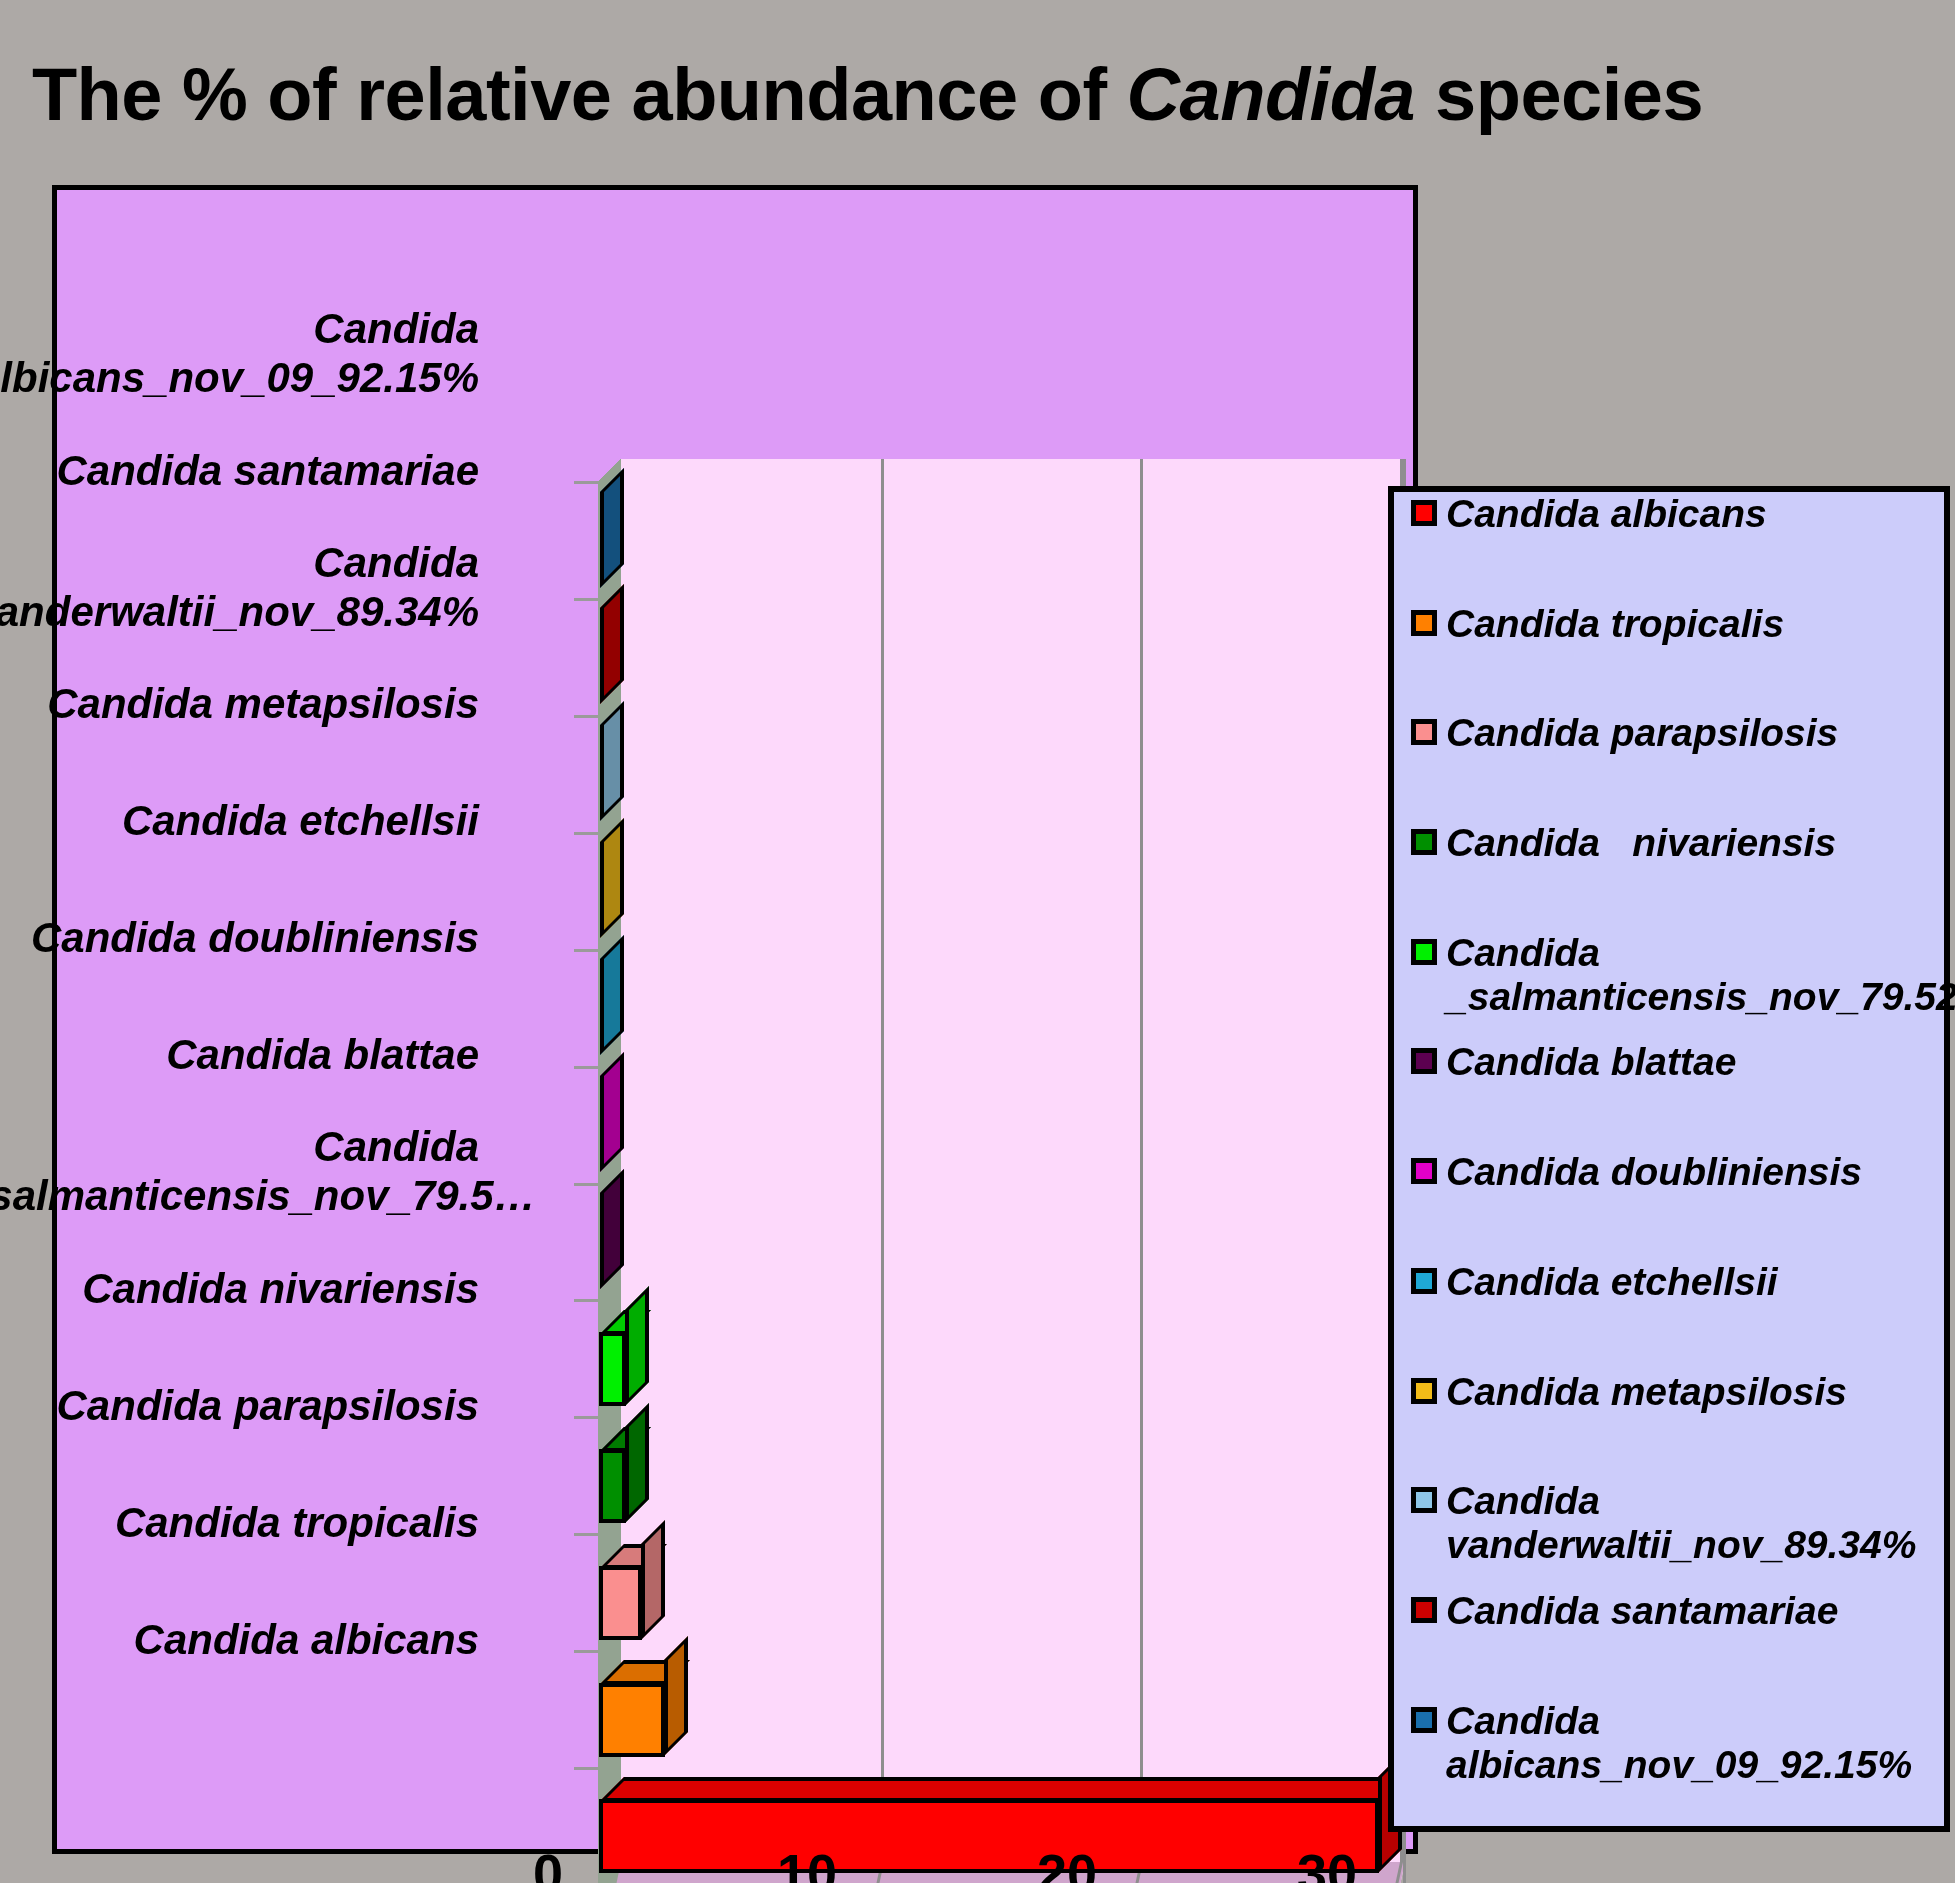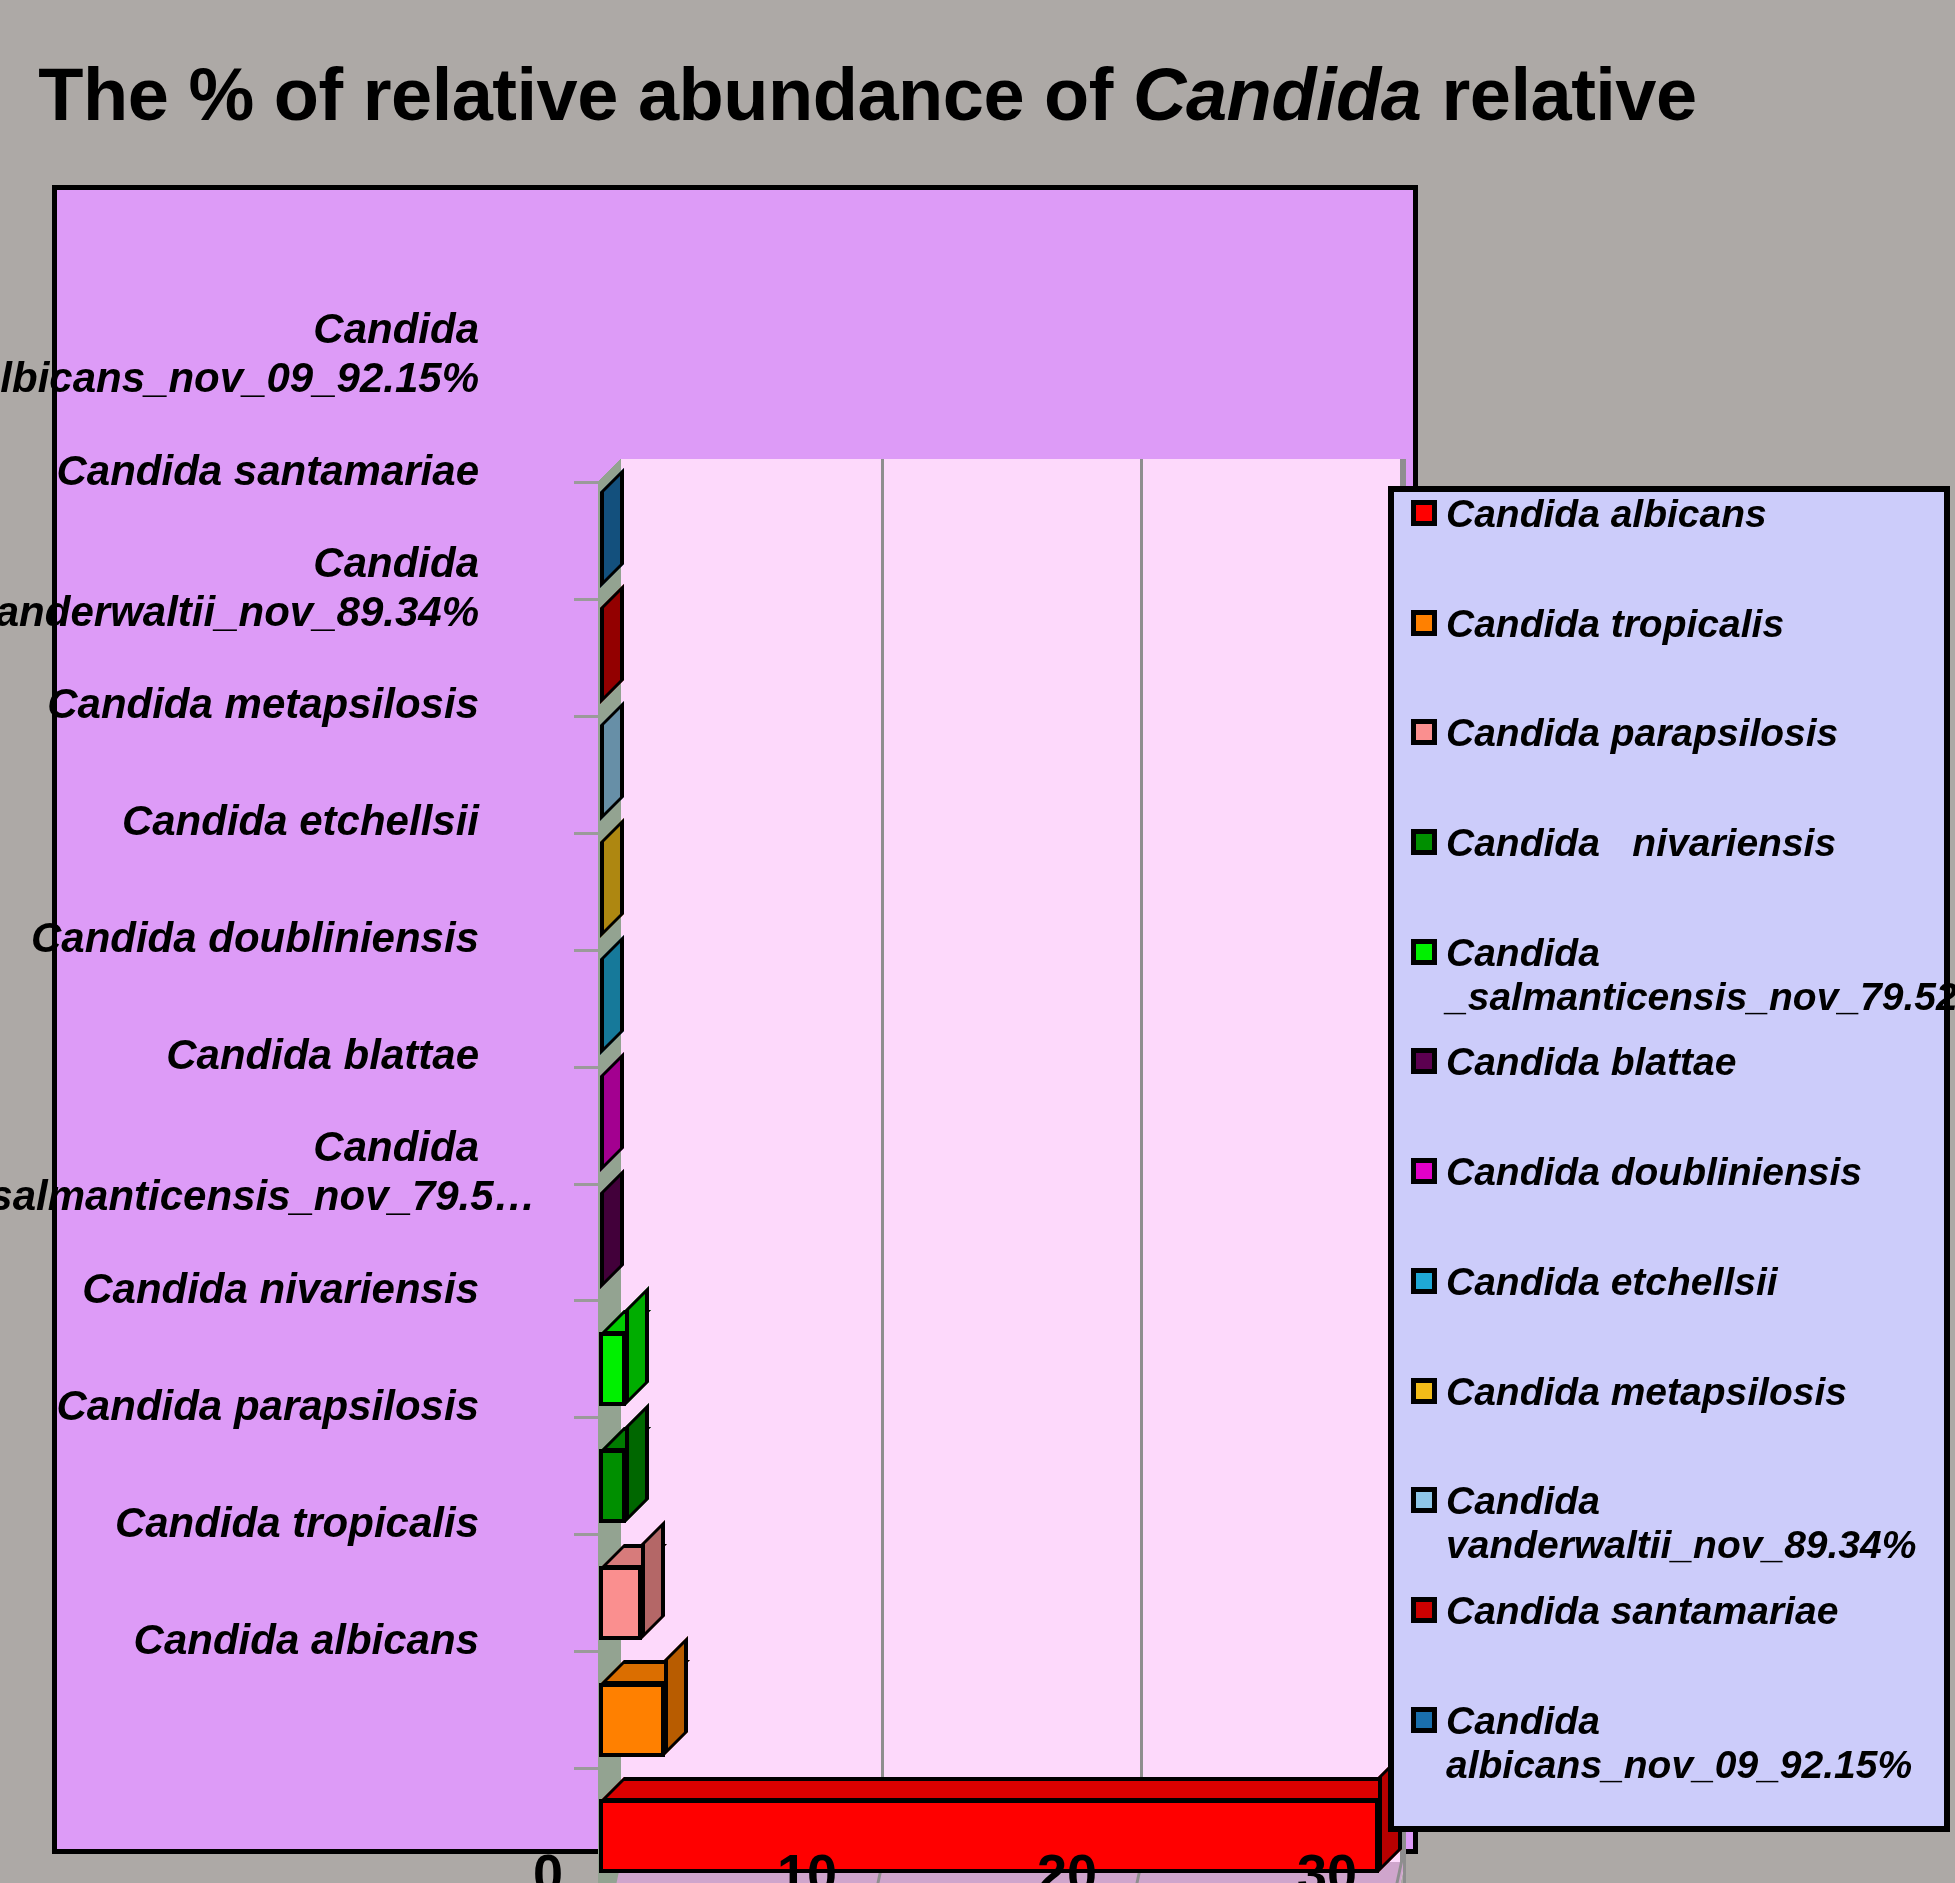--- a/index.html
+++ b/index.html
@@ -146,21 +146,21 @@
     font-style:italic;font-weight:bold;
     font-size:39px;line-height:1.13;
     color:#000;
     white-space:pre-wrap;
   }
 </style>
 </head>
 <body>
 
 <div id="chart-title">
-  <span>The % of relative abundance of </span><span class="sci">Candida</span><span> relative</span>
+  <span>The % of relative abundance of </span><span class="sci">Candida</span><span> species</span>
 </div>
 
 <div id="chart-frame">
 
   <div id="ycat-host">
       <div class="ycat" style="top: 115px; left: -91px; right: auto; width: 513px;">
         <div>Candida</div>
         <div>albicans_nov_09_92.15%</div>
       </div>
       <div class="ycat" style="top: 257px; left: -91px; right: auto; width: 513px;">

